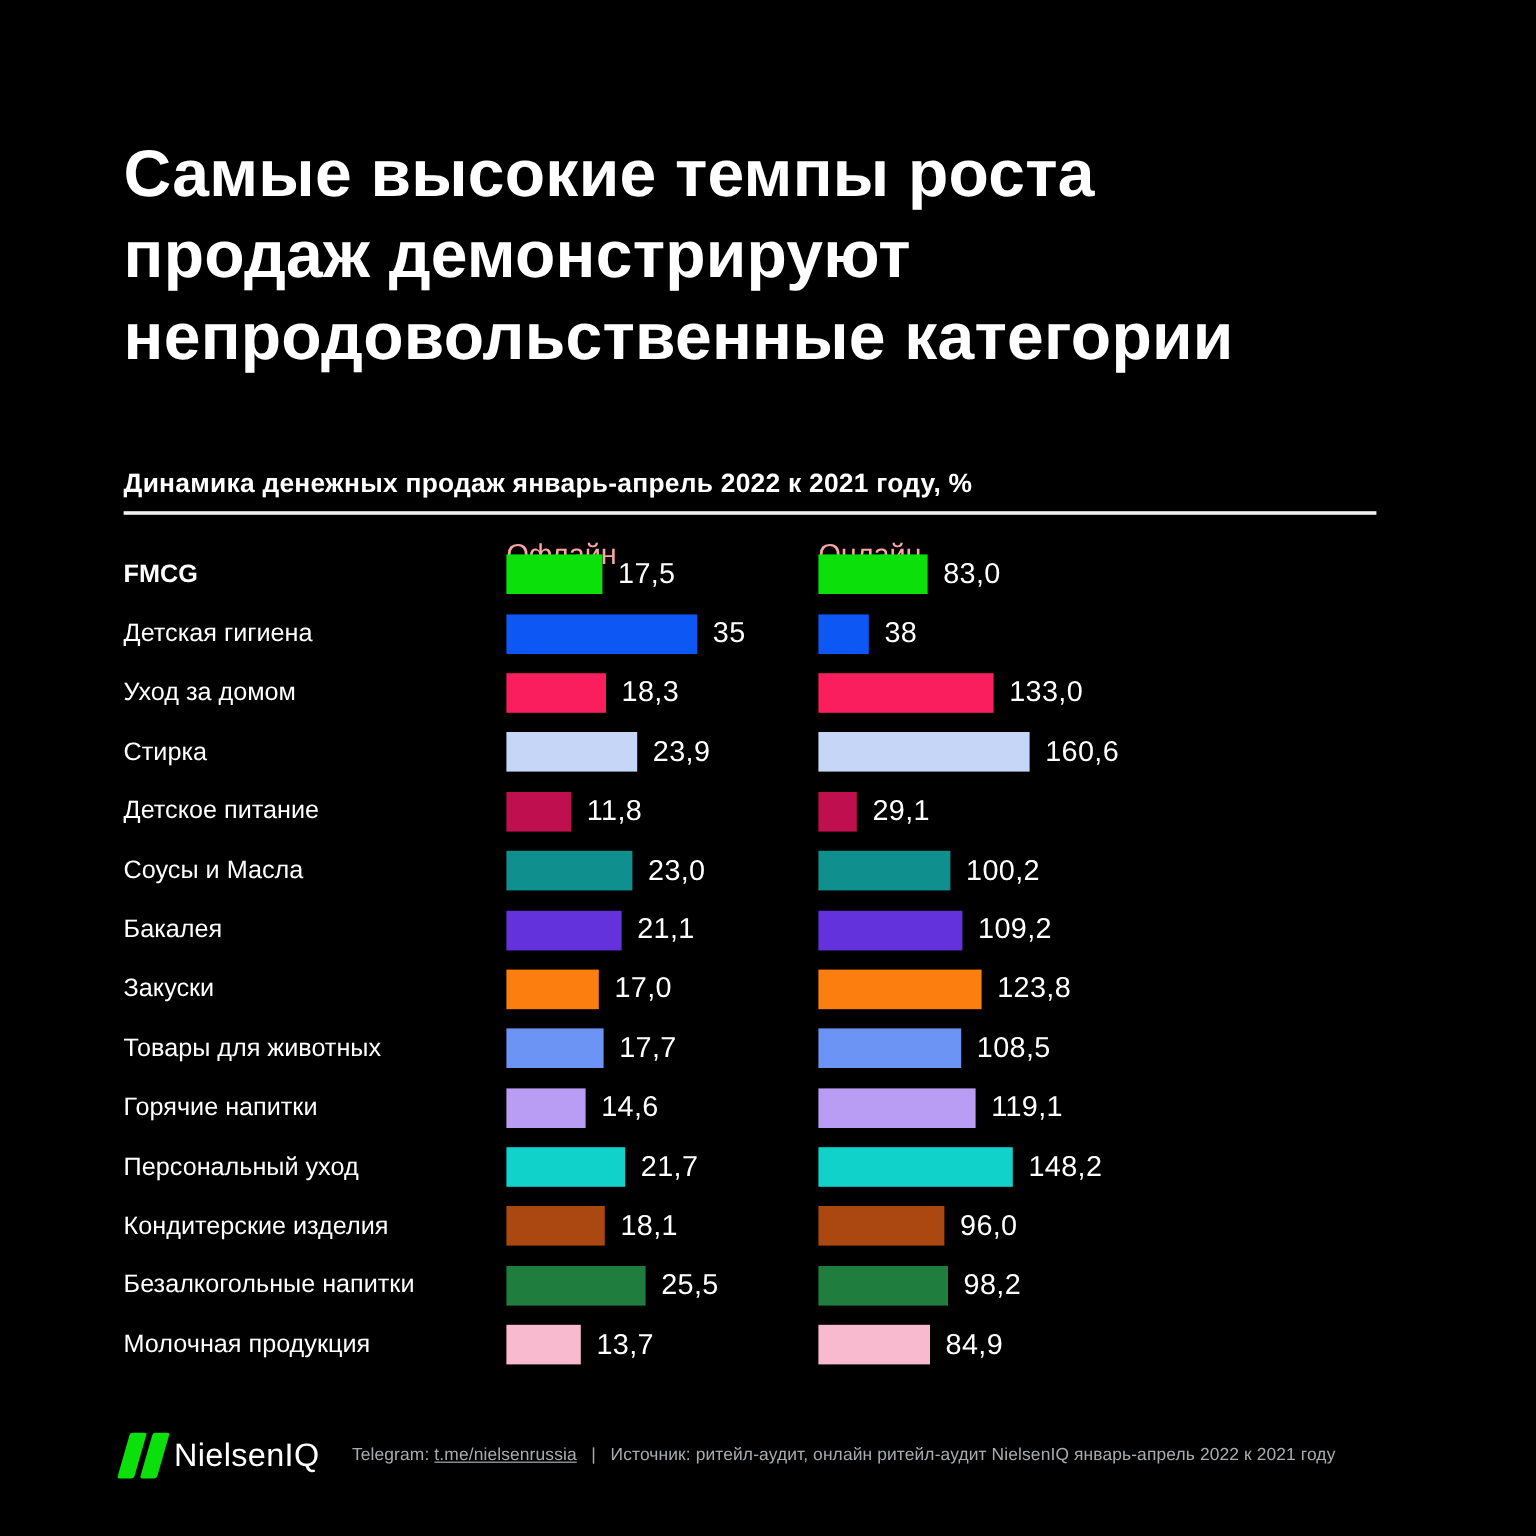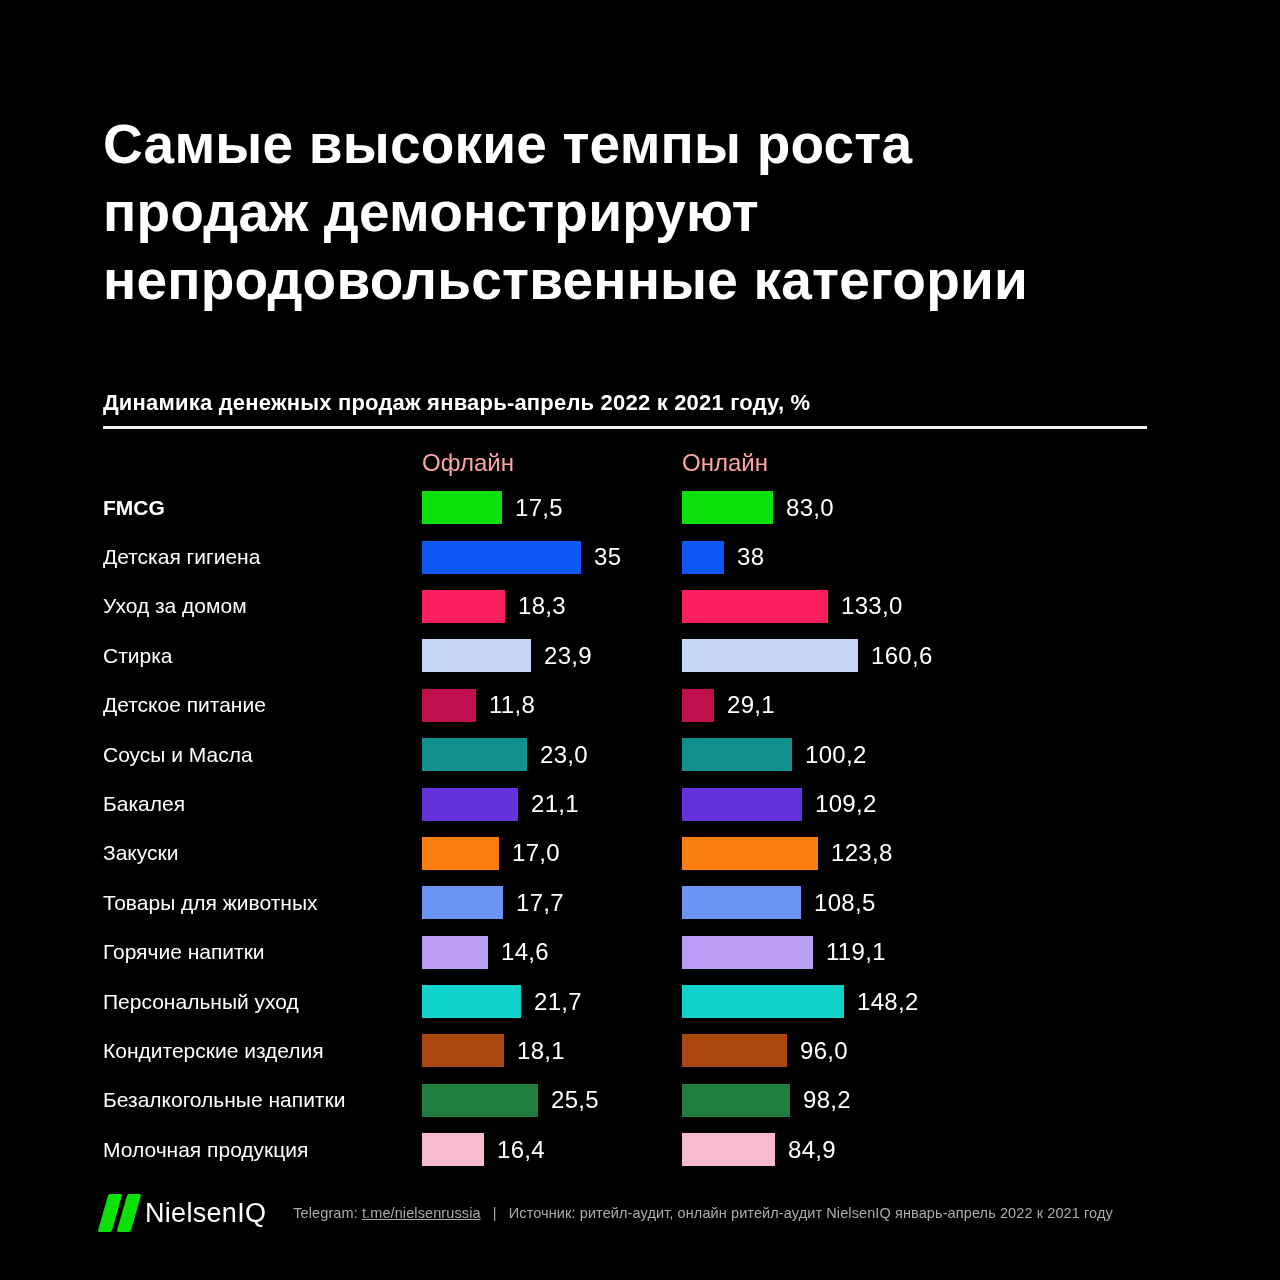--- a/index.html
+++ b/index.html
@@ -48,21 +48,21 @@
     top: 449px;
     display: flex;
     font-size: 24px;
     color: #fca5a5;
   }
   .col-headers .spacer { width: 319px; }
   .col-headers .off { width: 260px; }
   .rows {
     position: absolute;
     left: 103px;
-    top: 483px;
+    top: 454px;
     width: 1075px;
   }
   .row {
     display: flex;
     align-items: center;
     height: 49.4px;
   }
   .row-label {
     width: 319px;
     font-size: 21px;
@@ -275,21 +275,21 @@
         </div>
         <div class="cell online">
           <div class="bar" style="width: 108px; background: rgb(31, 126, 62);"></div>
           <div class="value">98,2</div>
         </div>
       </div>
       <div class="row">
         <div class="row-label">Молочная продукция</div>
         <div class="cell offline">
           <div class="bar" style="width: 62px; background: rgb(248, 186, 206);"></div>
-          <div class="value">16,4</div>
+          <div class="value">13,7</div>
         </div>
         <div class="cell online">
           <div class="bar" style="width: 93px; background: rgb(248, 186, 206);"></div>
           <div class="value">84,9</div>
         </div>
       </div>
     </div>
 
   <div class="footer">
     <div class="logo">

